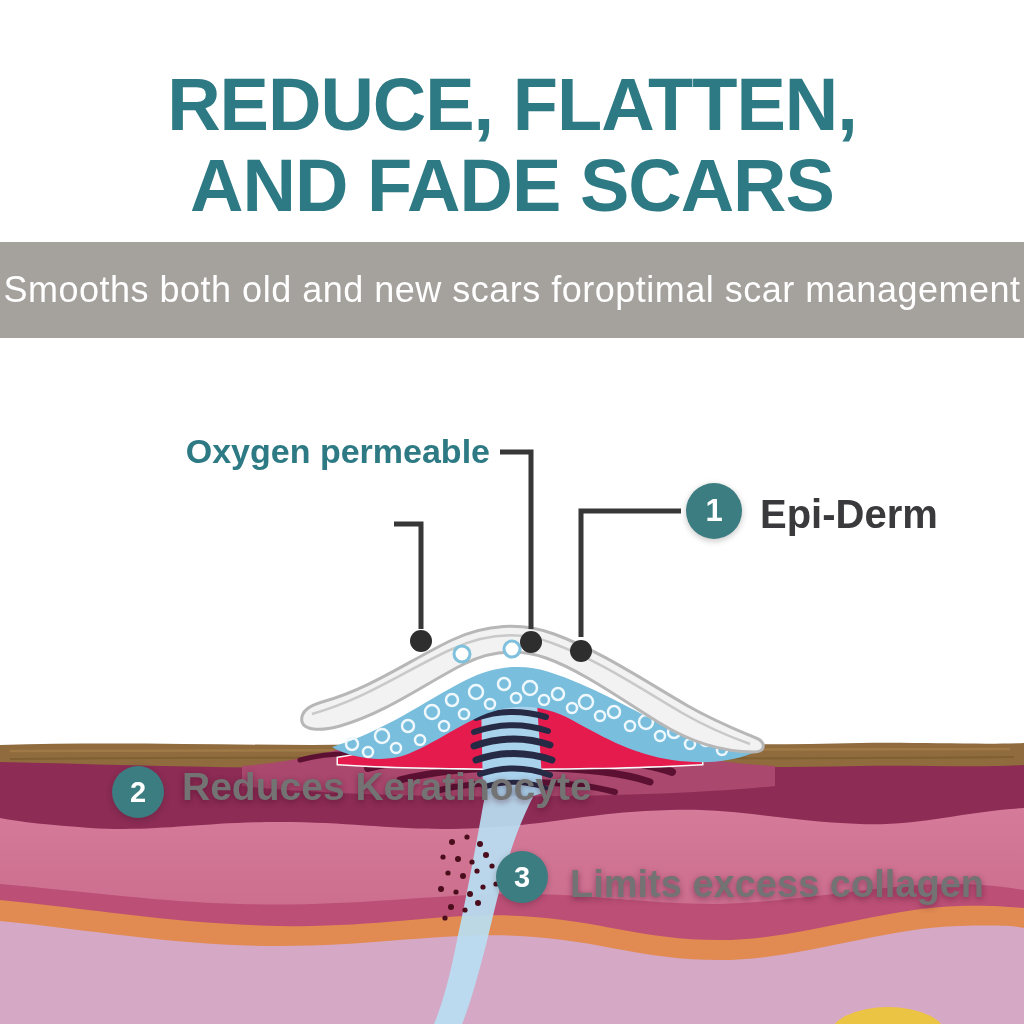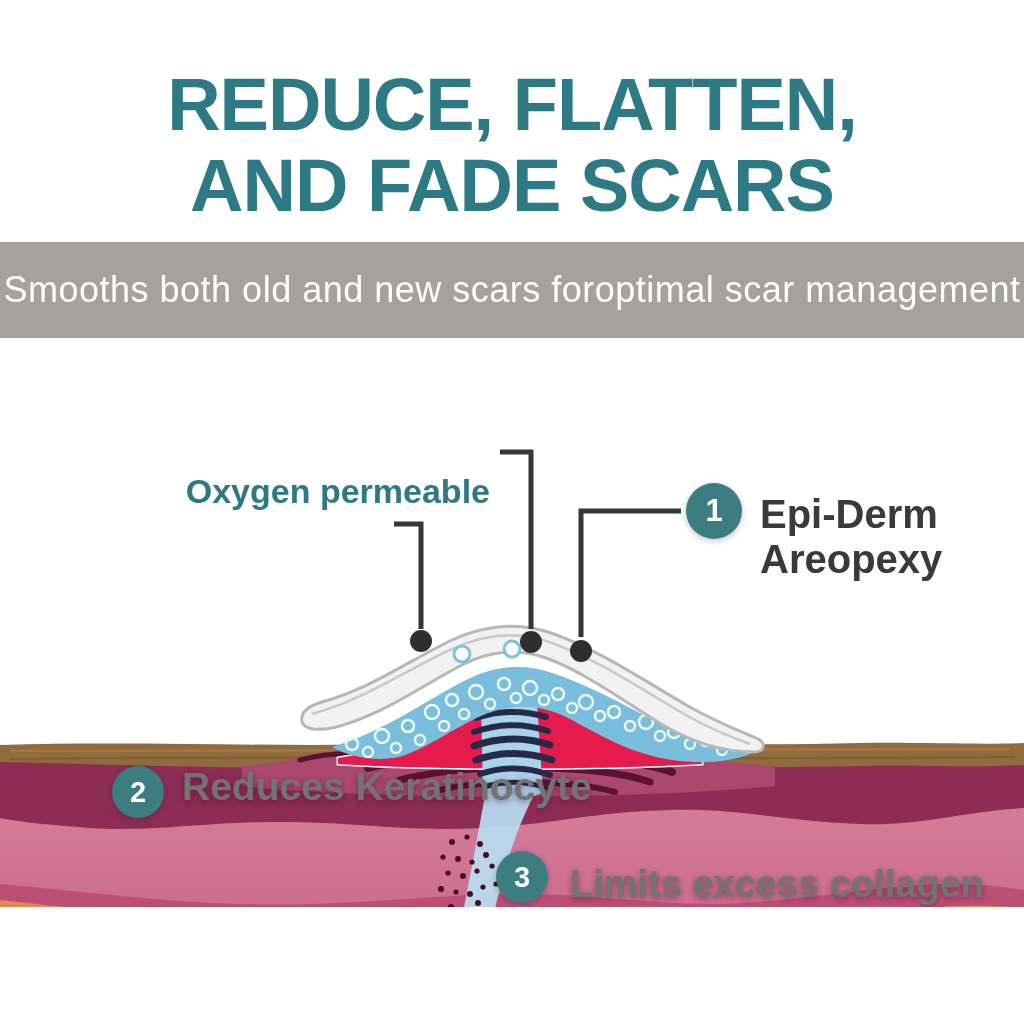--- a/index.html
+++ b/index.html
@@ -1,38 +1,38 @@
 <!DOCTYPE html>
 <html><head>
 <meta charset="utf-8">
 <style>
   html,body{margin:0;padding:0;background:#fff;}
   .canvas{
-    position:relative;width:1024px;height:907px;background:#ffffff;
+    position:relative;width:1024px;height:1024px;background:#ffffff;
     overflow:hidden;font-family:"Liberation Sans",sans-serif;
   }
   .abs{position:absolute;}
   
   .title{
     top:64px;left:0;width:1024px;text-align:center;
     color:#2d7a84;font-weight:800;font-size:74px;line-height:81px;
     letter-spacing:-1px;
   }
   .banner{
     top:242px;left:0;width:1024px;height:96px;background:#a5a29e;
     display:flex;flex-direction:row;justify-content:center;align-items:center;
   }
   .banner .line{
     color:#ffffff;font-size:36px;line-height:42px;font-weight:400;letter-spacing:0.5px;
   }
   
   svg.diagram{top:0;left:0;}
   
   .teal-label{
-    color:#2d7a84;font-weight:700;font-size:34px;white-space:nowrap;margin-top:40px;
+    color:#2d7a84;font-weight:700;font-size:34px;white-space:nowrap;
   }
   .oxygen-label{top:432px;right:534px;}
   .moisture-label{top:504px;left:58px;}
   .dark-label{
     color:#3a3a3c;font-weight:700;font-size:40px;line-height:45px;white-space:nowrap;
   }
   .epiderm-label{top:492px;left:760px;}
   .badge{
     border-radius:50%;background:#3b7d81;color:#ffffff;font-weight:700;
     display:flex;align-items:center;justify-content:center;
@@ -210,21 +210,20 @@
   </div>
 
   <div class="teal-label oxygen-label abs">Oxygen permeable</div>
 
 
   <div class="badge badge1 abs">
     <span>1</span>
   </div>
   <div class="dark-label epiderm-label abs">
     <div>Epi-Derm</div>
-    <div>Areopexy</div>
   </div>
 
   <div class="badge badge2 abs">
     <span>2</span>
   </div>
   <div class="white-label callout2-label abs">
     <div>Reduces Keratinocyte</div>
   </div>
 
   <div class="badge badge3 abs">

